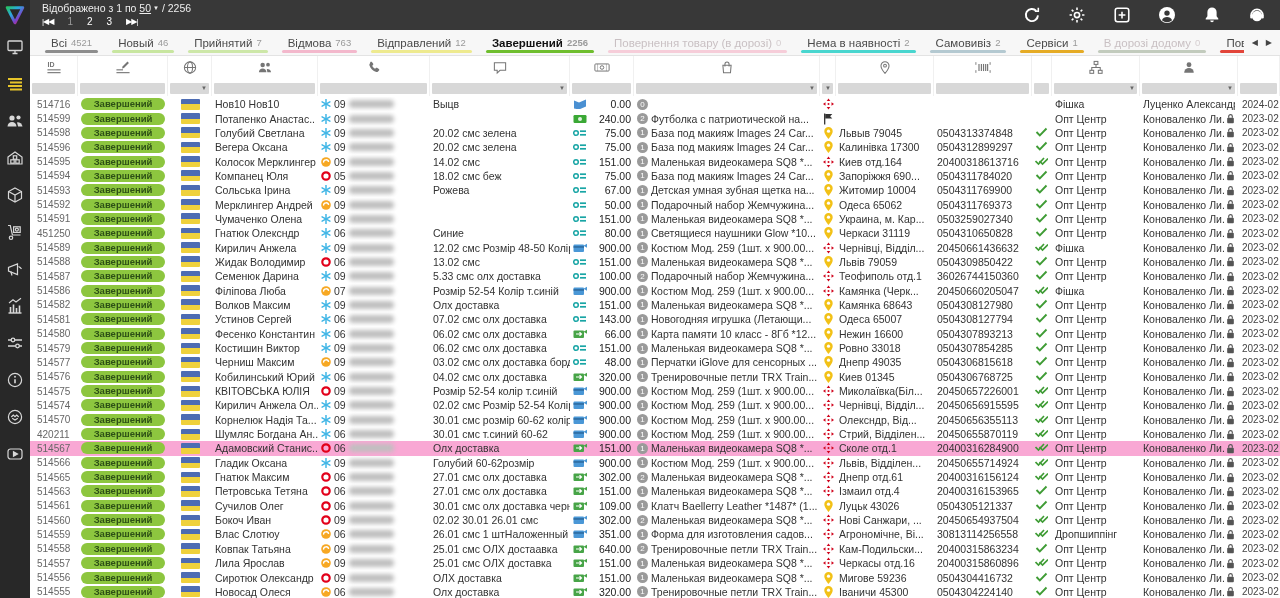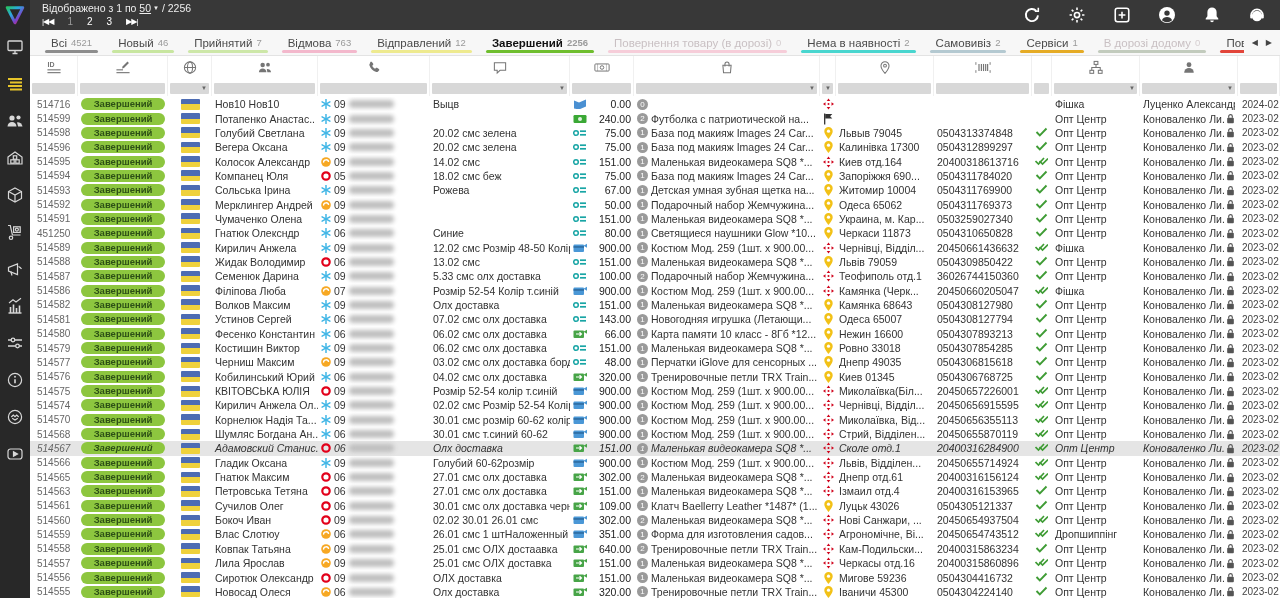--- a/index.html
+++ b/index.html
@@ -47,21 +47,21 @@
   .hrow { height:26px; display:flex; flex:none; background:#fff; }
   .hcell { display:flex; align-items:center; justify-content:center; color:#757575; border-right:1px solid #f0f0f0; cursor:pointer; }
   .hcell svg { width:16px; height:15px; }
   .frow { height:14px; display:flex; flex:none; background:#fff; margin-bottom:1px; }
   .fcell { padding:1px 2px; border-right:1px solid #f0f0f0; position:relative; }
   .fbox { background:#d8d8d8; height:11px; border-radius:1px; width:100%; }
   .fcaret { position:absolute; right:4px; top:3px; font-size:6px; color:#666; pointer-events:none; }
 
   .rows { flex:1; overflow:hidden; }
   .row { height:14.35px; display:flex; align-items:center; font-size:10.5px; color:#333; cursor:pointer; }
-  .row.sel { background:#e5e5e5;font-style:italic; }
+  .row.sel { background:#f9a8d4; }
   .cell { height:100%; display:flex; align-items:center; overflow:hidden; white-space:nowrap; padding:0 3px; }
   .c-id { color:#666; font-size:10px; padding-left:7px; }
   .pill { background:#8dc63f; color:#2d5016; font-size:9.5px; font-weight:bold; border-radius:7px; height:12px; line-height:12px; padding:0 8px; width:100%; text-align:center; overflow:hidden; }
   .uaflag { width:19px; height:11px; border-radius:1px; overflow:hidden; margin:0 auto; }
   .uaflag .b { height:5.5px; background:#4d6cb3; }
   .uaflag .y { height:5.5px; background:#efd13c; }
   .carrier { width:10px; height:11px; margin-right:3px; flex:none; display:flex; align-items:center; }
   .carrier svg { width:10px; height:10px; }
   .pblur { display:inline-block; width:45px; height:8px; border-radius:4px; background:#bfbfbf; filter:blur(2px); margin-left:3px; }
   .payicon { width:14px; height:10px; flex:none; display:flex; }
@@ -710,21 +710,21 @@
             <div class="cell c-id" style="width:48px;flex:none">514595</div>
             <div class="cell " style="width:90px;flex:none">
               <span class="pill">Завершений</span>
             </div>
             <div class="cell " style="width:44px;flex:none">
               <span class="uaflag">
                 <span class="b" style="display:block"></span>
                 <span class="y" style="display:block"></span>
               </span>
             </div>
-            <div class="cell " style="width:106px;flex:none">Колосок Александр</div>
+            <div class="cell " style="width:106px;flex:none">Колосок Мерклингер</div>
             <div class="cell " style="width:112px;flex:none">
               <span class="carrier">
                 <svg viewBox="0 0 10 10">
                   <circle cx="5" cy="5" r="4.8" fill="#f7a823"></circle>
                   <path d="M2.6 5.6a2.5 2.5 0 015-0.6" fill="none" stroke="#fff" stroke-width="1.3"></path>
                 </svg>
               </span>
               <span>09</span>
               <span class="pblur"></span>
             </div>
@@ -1076,21 +1076,21 @@
               <span style="overflow:hidden">Светящиеся наушники Glow *10...</span>
             </div>
             <div class="cell " style="width:16px;flex:none">
               <span class="dlv">
                 <svg viewBox="0 0 10 12">
                   <path d="M5 0a4.2 4.2 0 00-4.2 4.2C.8 7.1 5 12 5 12s4.2-4.9 4.2-7.8A4.2 4.2 0 005 0z" fill="#f2c117"></path>
                   <circle cx="5" cy="4.2" r="1.6" fill="#fff"></circle>
                 </svg>
               </span>
             </div>
-            <div class="cell " style="width:98px;flex:none">Черкаси 11873</div>
+            <div class="cell " style="width:98px;flex:none">Черкаси 31119</div>
             <div class="cell " style="width:98px;flex:none">0504310650828</div>
             <div class="cell " style="width:20px;flex:none">
               <span class="chk"><svg viewBox="0 0 13 10">
                   <path d="M1.5 5l3.3 3.3L11.5 1.5" stroke="#3f9c35" stroke-width="1.9" fill="none"></path>
                 </svg></span>
             </div>
             <div class="cell " style="width:88px;flex:none">Опт Центр</div>
             <div class="cell " style="width:98px;flex:none">
               <span class="mgr-name">Коноваленко Ли...</span>
               <span class="lock">
@@ -1955,42 +1955,42 @@
               <span class="dlv">
                 <svg viewBox="0 0 11 11" fill="#d0021b">
                   <path d="M5.5 0l1.8 2.5H3.7z"></path>
                   <path d="M5.5 11l1.8-2.5H3.7z"></path>
                   <path d="M0 5.5l2.5-1.8v3.6z"></path>
                   <path d="M11 5.5L8.5 3.7v3.6z"></path>
                   <circle cx="5.5" cy="5.5" r="1"></circle>
                 </svg>
               </span>
             </div>
-            <div class="cell " style="width:98px;flex:none">Миколаївка, Від...</div>
+            <div class="cell " style="width:98px;flex:none">Олексндр, Від...</div>
             <div class="cell " style="width:98px;flex:none">20450656355113</div>
             <div class="cell " style="width:20px;flex:none">
               <span class="chk"><svg viewBox="0 0 13 10">
                   <path d="M0.5 5l3 3L9 2" stroke="#3f9c35" stroke-width="1.7" fill="none"></path>
                   <path d="M4.5 5l3 3L13 2.5" stroke="#3f9c35" stroke-width="1.7" fill="none"></path>
                 </svg></span>
             </div>
             <div class="cell " style="width:88px;flex:none">Опт Центр</div>
             <div class="cell " style="width:98px;flex:none">
               <span class="mgr-name">Коноваленко Ли...</span>
               <span class="lock">
                 <svg viewBox="0 0 10 12">
                   <rect x="1.3" y="5.2" width="7.4" height="6" rx="1" fill="#555"></rect>
                   <path d="M3 5.2V3.6a2 2 0 014 0v1.6" fill="none" stroke="#555" stroke-width="1.3"></path>
                 </svg>
               </span>
             </div>
             <div class="cell c-date" style="width:42px;flex:none">2023-02</div>
           </div>
           <div class="row">
-            <div class="cell c-id" style="width:48px;flex:none">514568</div>
+            <div class="cell c-id" style="width:48px;flex:none">420211</div>
             <div class="cell " style="width:90px;flex:none">
               <span class="pill">Завершений</span>
             </div>
             <div class="cell " style="width:44px;flex:none">
               <span class="uaflag">
                 <span class="b" style="display:block"></span>
                 <span class="y" style="display:block"></span>
               </span>
             </div>
             <div class="cell " style="width:106px;flex:none">Шумляс Богдана Ан...</div>
@@ -2496,21 +2496,21 @@
                 <svg viewBox="0 0 11 11" fill="#d0021b">
                   <path d="M5.5 0l1.8 2.5H3.7z"></path>
                   <path d="M5.5 11l1.8-2.5H3.7z"></path>
                   <path d="M0 5.5l2.5-1.8v3.6z"></path>
                   <path d="M11 5.5L8.5 3.7v3.6z"></path>
                   <circle cx="5.5" cy="5.5" r="1"></circle>
                 </svg>
               </span>
             </div>
             <div class="cell " style="width:98px;flex:none">Агрономічне, Ві...</div>
-            <div class="cell " style="width:98px;flex:none">20450654743512</div>
+            <div class="cell " style="width:98px;flex:none">30813114256558</div>
             <div class="cell " style="width:20px;flex:none">
               <span class="chk"><svg viewBox="0 0 13 10">
                   <path d="M0.5 5l3 3L9 2" stroke="#3f9c35" stroke-width="1.7" fill="none"></path>
                   <path d="M4.5 5l3 3L13 2.5" stroke="#3f9c35" stroke-width="1.7" fill="none"></path>
                 </svg></span>
             </div>
             <div class="cell " style="width:88px;flex:none">Дропшиппінг</div>
             <div class="cell " style="width:98px;flex:none">
               <span class="mgr-name">Коноваленко Ли...</span>
               <span class="lock">

